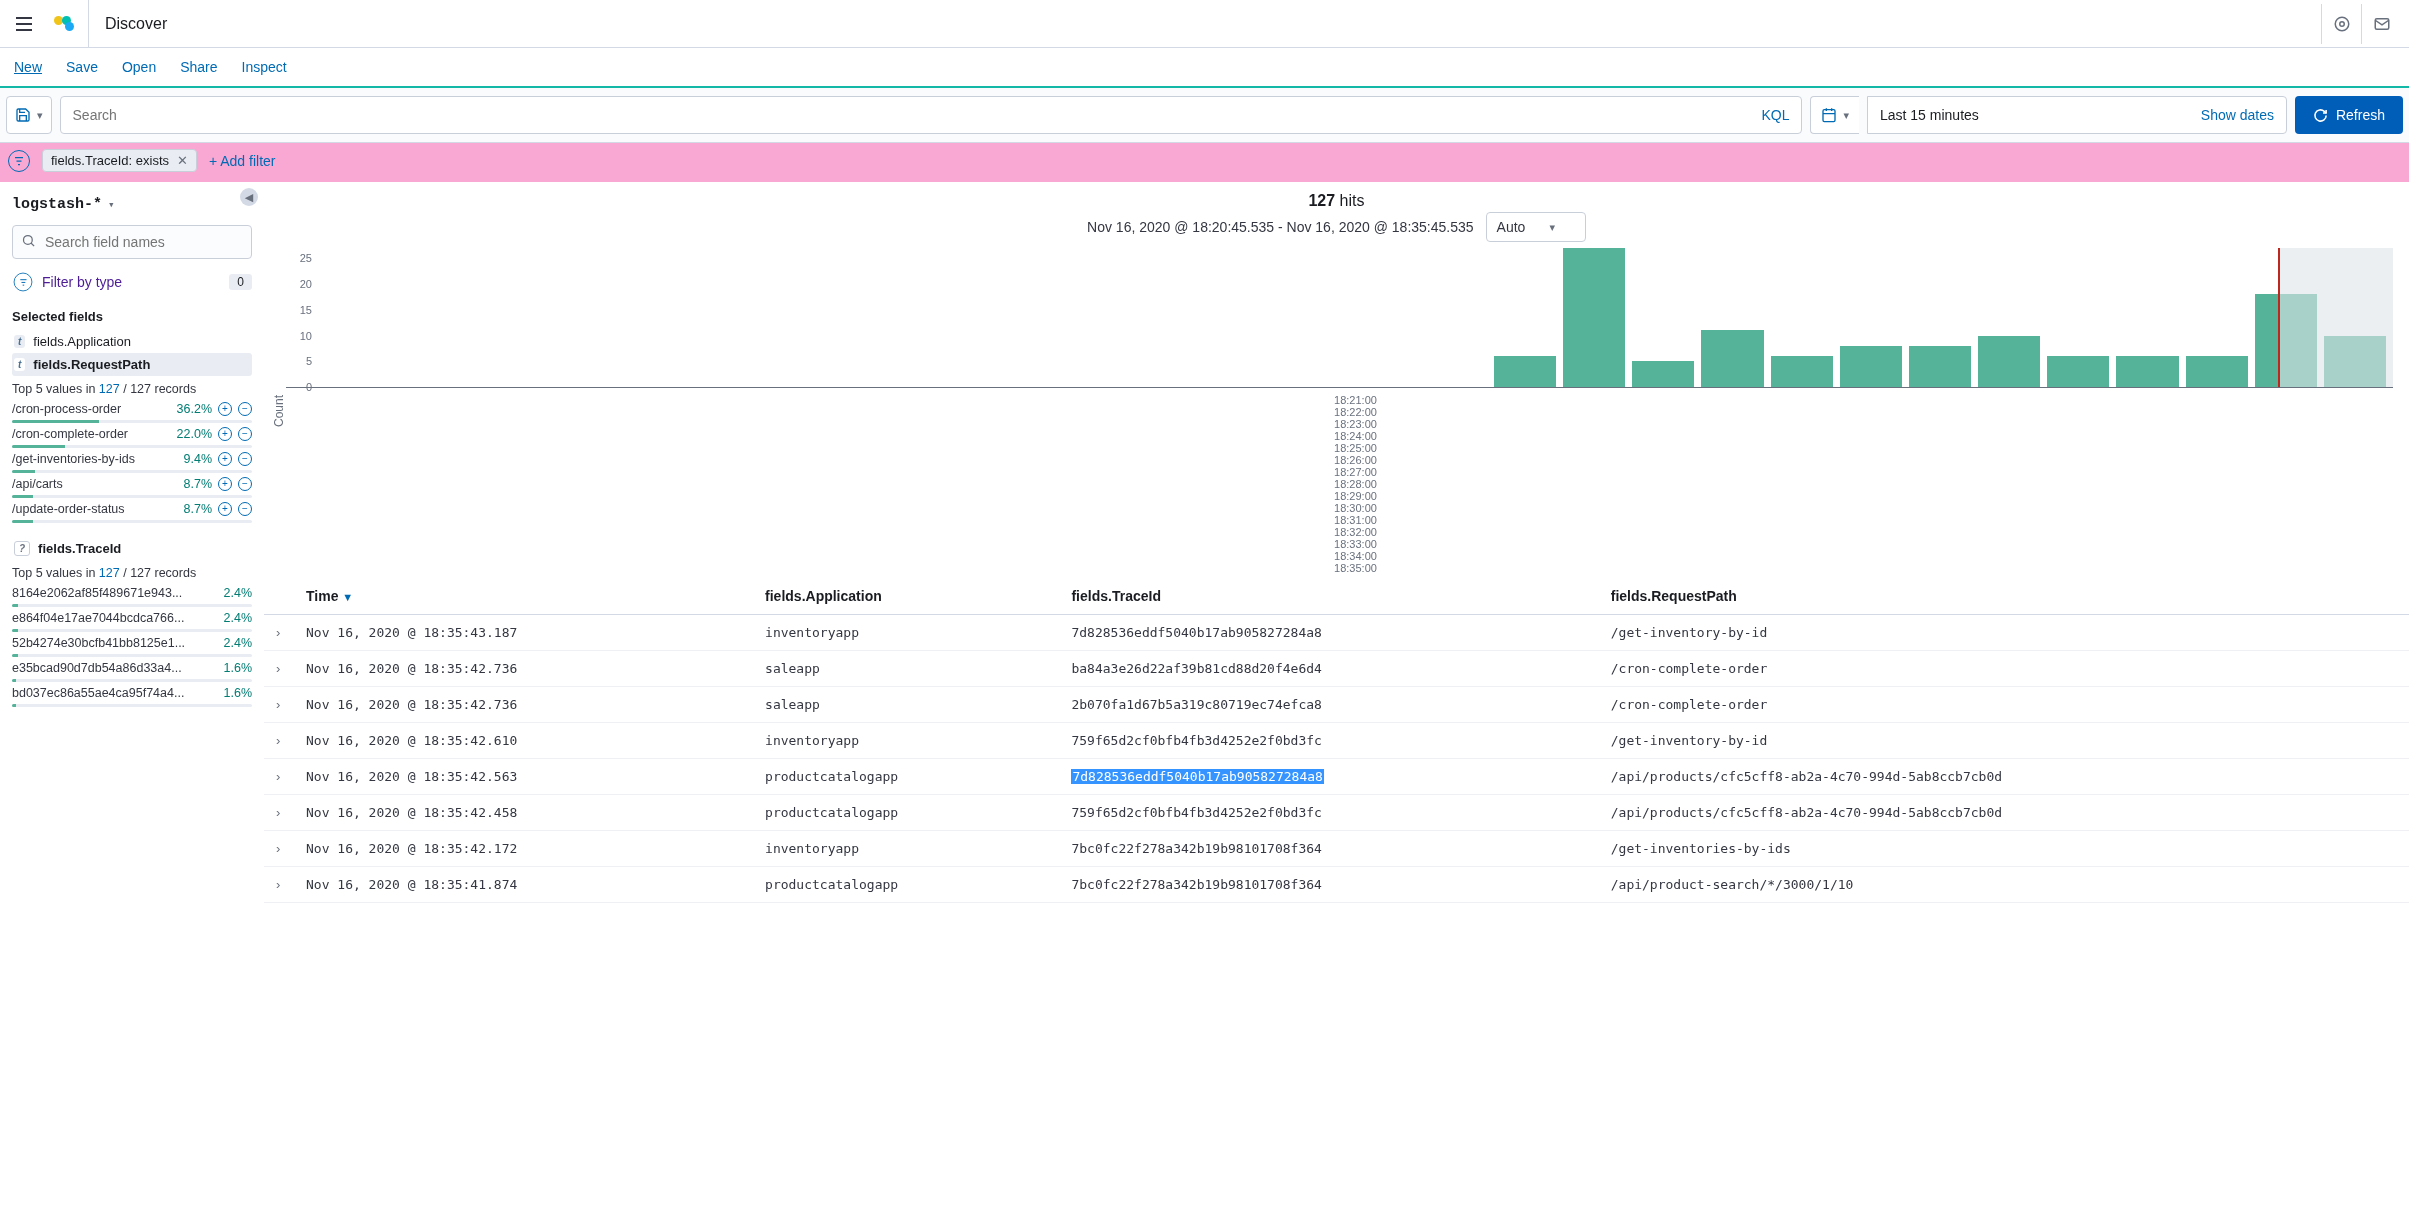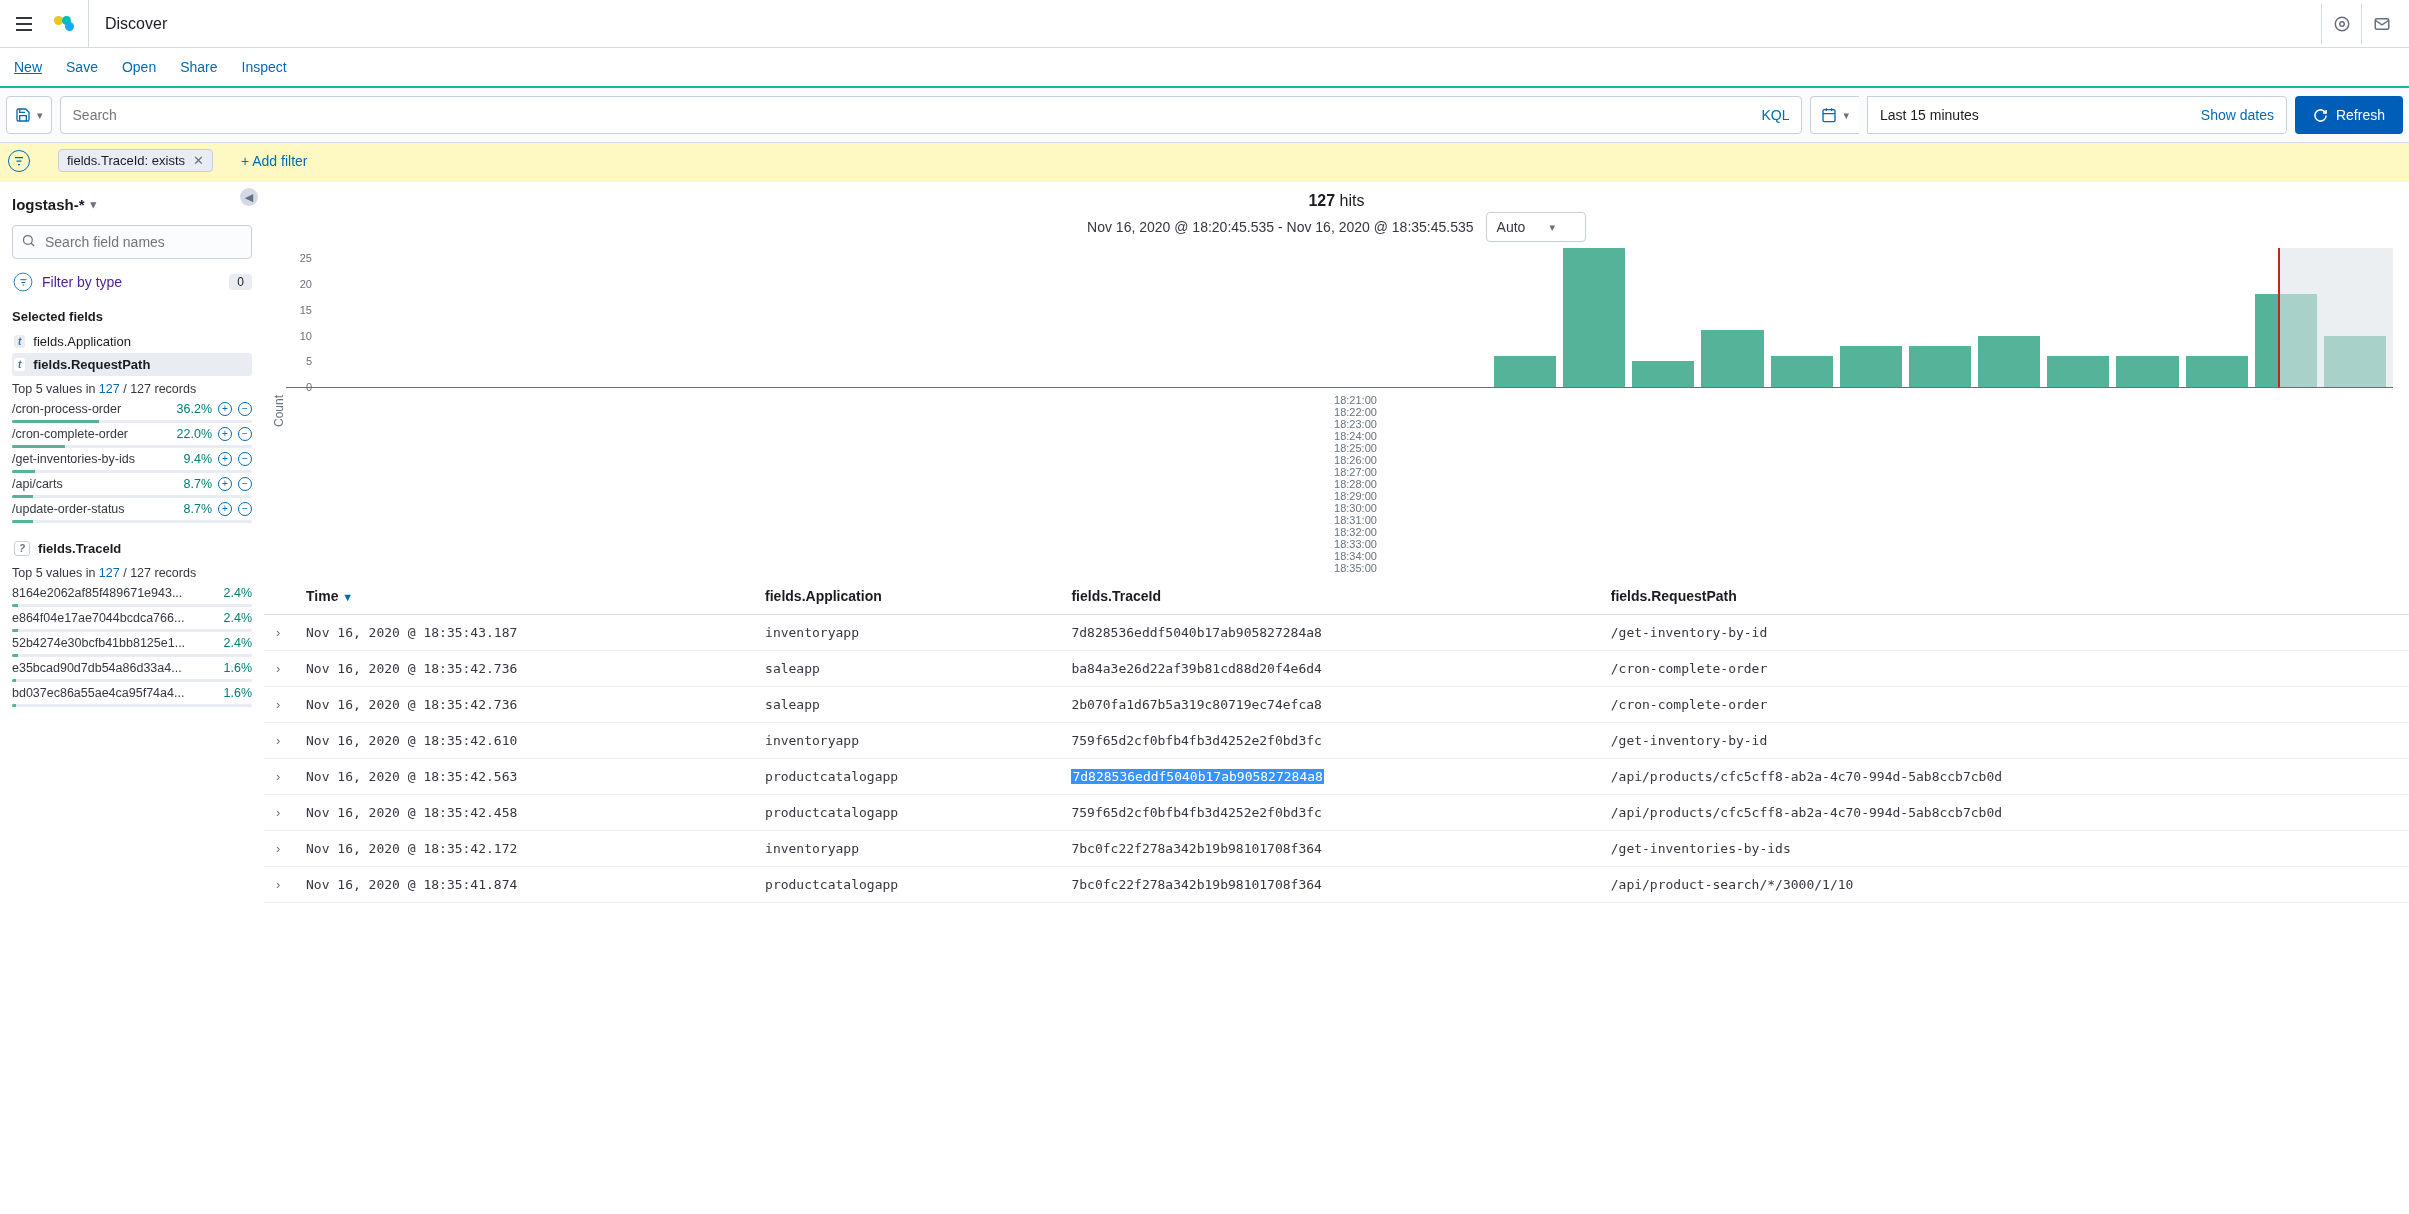--- a/index.html
+++ b/index.html
@@ -30,31 +30,31 @@
 .saved-query-btn { border:1px solid #c9cfd9; border-radius:4px; height:38px; display:flex; align-items:center; padding:0 8px; gap:6px; background:#fff; color:#006bb4; cursor:pointer;}
 .search-box { flex:1; border:1px solid #c9cfd9; border-radius:4px; height:38px; display:flex; align-items:center; padding:0 12px; background:#fff; }
 .search-box input { border:none; outline:none; flex:1; font-size:14px; }
 .kql { color:#006bb4; font-weight:500; cursor:pointer; }
 .date-box { border:1px solid #c9cfd9; border-radius:4px 0 0 4px; height:38px; display:flex; align-items:center; padding:0 10px; gap:6px; background:#fff; color:#006bb4; cursor:pointer; border-right:none; }
 .date-range { border:1px solid #c9cfd9; border-radius:0 4px 4px 0; height:38px; display:flex; align-items:center; padding:0 12px; background:#fff; gap:20px; }
 .show-dates { color:#006bb4; cursor:pointer; }
 .refresh-btn { background:#005eb8; color:#fff; border:none; border-radius:4px; height:38px; padding:0 18px; display:flex; align-items:center; gap:8px; cursor:pointer; font-size:14px; font-weight:500;}
 
 
-.filter-bar { display:flex; align-items:center; gap:28px; padding: 6px 8px 10px; background:#fef9c3; }
+.filter-bar { display:flex; align-items:center; gap:12px; padding: 6px 8px 10px; background:#f9a8d4; }
 .filter-toggle-icon { width:22px; height:22px; border:1px solid #006bb4; border-radius:11px; display:flex; align-items:center; justify-content:center; color:#006bb4; cursor:pointer; font-size:11px;}
 .filter-pill { background:#e9edf3; border:1px solid #c9cfd9; border-radius:4px; padding:3px 8px; display:flex; align-items:center; gap:8px; font-size:13px; }
 .filter-pill .close { color:#69707d; cursor:pointer; }
 .add-filter { color:#006bb4; cursor:pointer; }
 
 
 .main { display:flex; }
 .sidebar { width: 264px; padding: 8px 12px; position:relative; }
 .collapse-sidebar { position:absolute; right:6px; top:6px; width:18px; height:18px; border-radius:9px; background:#d3dae6; color:#69707d; display:flex; align-items:center; justify-content:center; font-size:11px; cursor:pointer;}
-.index-pattern { display:flex; align-items:center; gap:6px; font-weight:700; margin:6px 0 12px; font-size:15px; cursor:pointer;}
+.index-pattern { display:flex; align-items:center; gap:6px; font-weight:700; margin:6px 0 12px; font-size:15px; cursor:pointer;font-family:Liberation Mono, monospace;}
 .field-search { position:relative; margin-bottom:8px; }
 .field-search input { width:100%; border:1px solid #c9cfd9; border-radius:4px; padding:8px 10px 8px 32px; font-size:14px; background:#fbfcfd;}
 .field-search .icon { position:absolute; left:9px; top:8px; color:#69707d; }
 .filter-by-type { display:flex; align-items:center; gap:8px; padding:4px 0 10px; }
 .filter-by-type .lbl { color:#4c1d95; flex:1; cursor:pointer;}
 .filter-by-type .badge { background:#e9edf3; border-radius:3px; padding:1px 8px; font-size:12px; font-weight:500;}
 .sidebar-section-title { font-weight:700; font-size:13px; margin: 6px 0; }
 .field-item { display:flex; align-items:center; gap:8px; padding:4px 2px; font-size:13px; cursor:pointer; border-radius:3px;}
 .field-item.highlight { background:#e9edf3; font-weight:700; }
 .field-type-badge { background:#e9edf3; color:#4a7194; font-size:10px; font-weight:600; padding:1px 4px; border-radius:3px; font-style:italic;}

